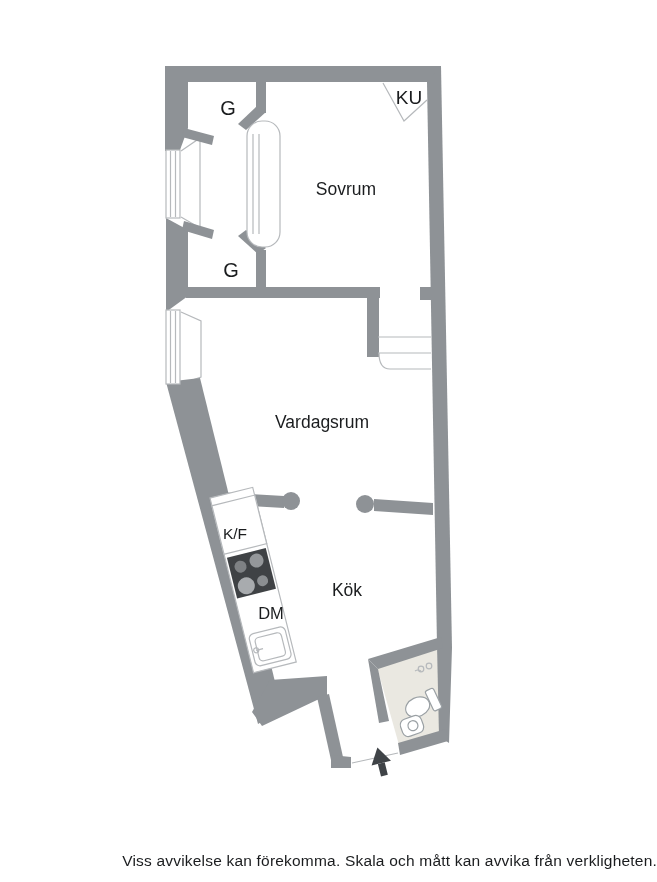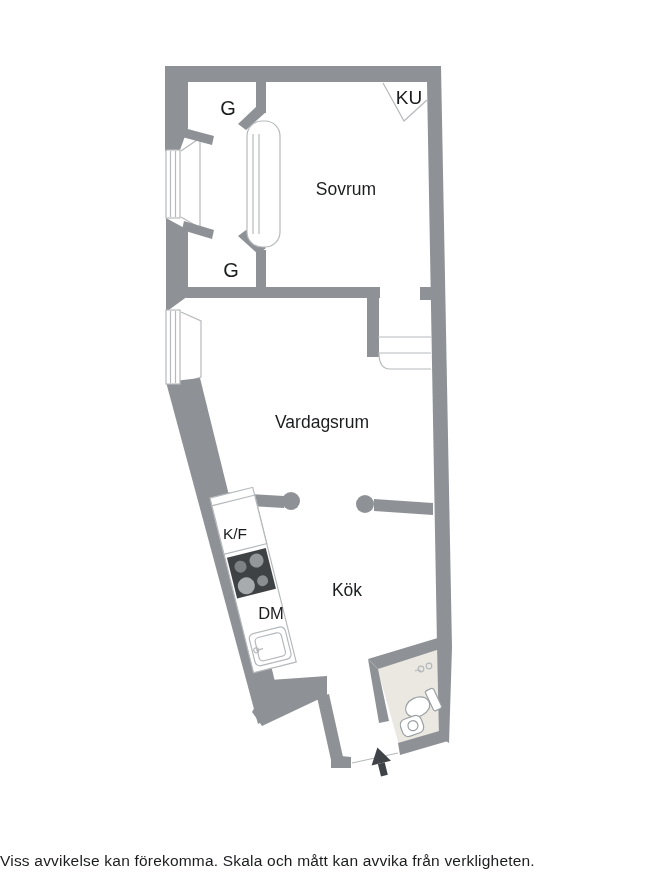--- a/index.html
+++ b/index.html
@@ -7,21 +7,21 @@
   .wall{fill:var(--wall);stroke:none;}
   .thin{fill:none;stroke:var(--thin-line);stroke-width:1.2;}
   .thin-fill{fill:#ffffff;stroke:var(--thin-line);stroke-width:1.2;}
   .fixture{fill:#ffffff;stroke:var(--fixture-line);stroke-width:1.2;}
   .bath-floor{fill:var(--bathroom-floor);stroke:none;}
   .stove{fill:var(--stove);stroke:none;}
   .arrow{fill:var(--arrow);stroke:none;}
   .col{fill:var(--wall);stroke:none;}
   .label{fill:var(--text);text-anchor:middle;font-family:"Liberation Sans",sans-serif;}
   .room-label{font-size:17.5px;}
-  .footer{position:absolute;top:836px;left:0;width:657px;text-align:left;
+  .footer{position:absolute;top:836px;left:0;width:657px;text-align:right;
           font-size:15.5px;color:var(--text);letter-spacing:0.2px;}
 </style>
 </head>
 <body>
 
 
 
 <svg width="657" height="882" viewBox="0 0 657 882" xmlns="http://www.w3.org/2000/svg">
 
   <polygon class="bath-floor" points="377,667 440,647 445,732 399,745"></polygon>

